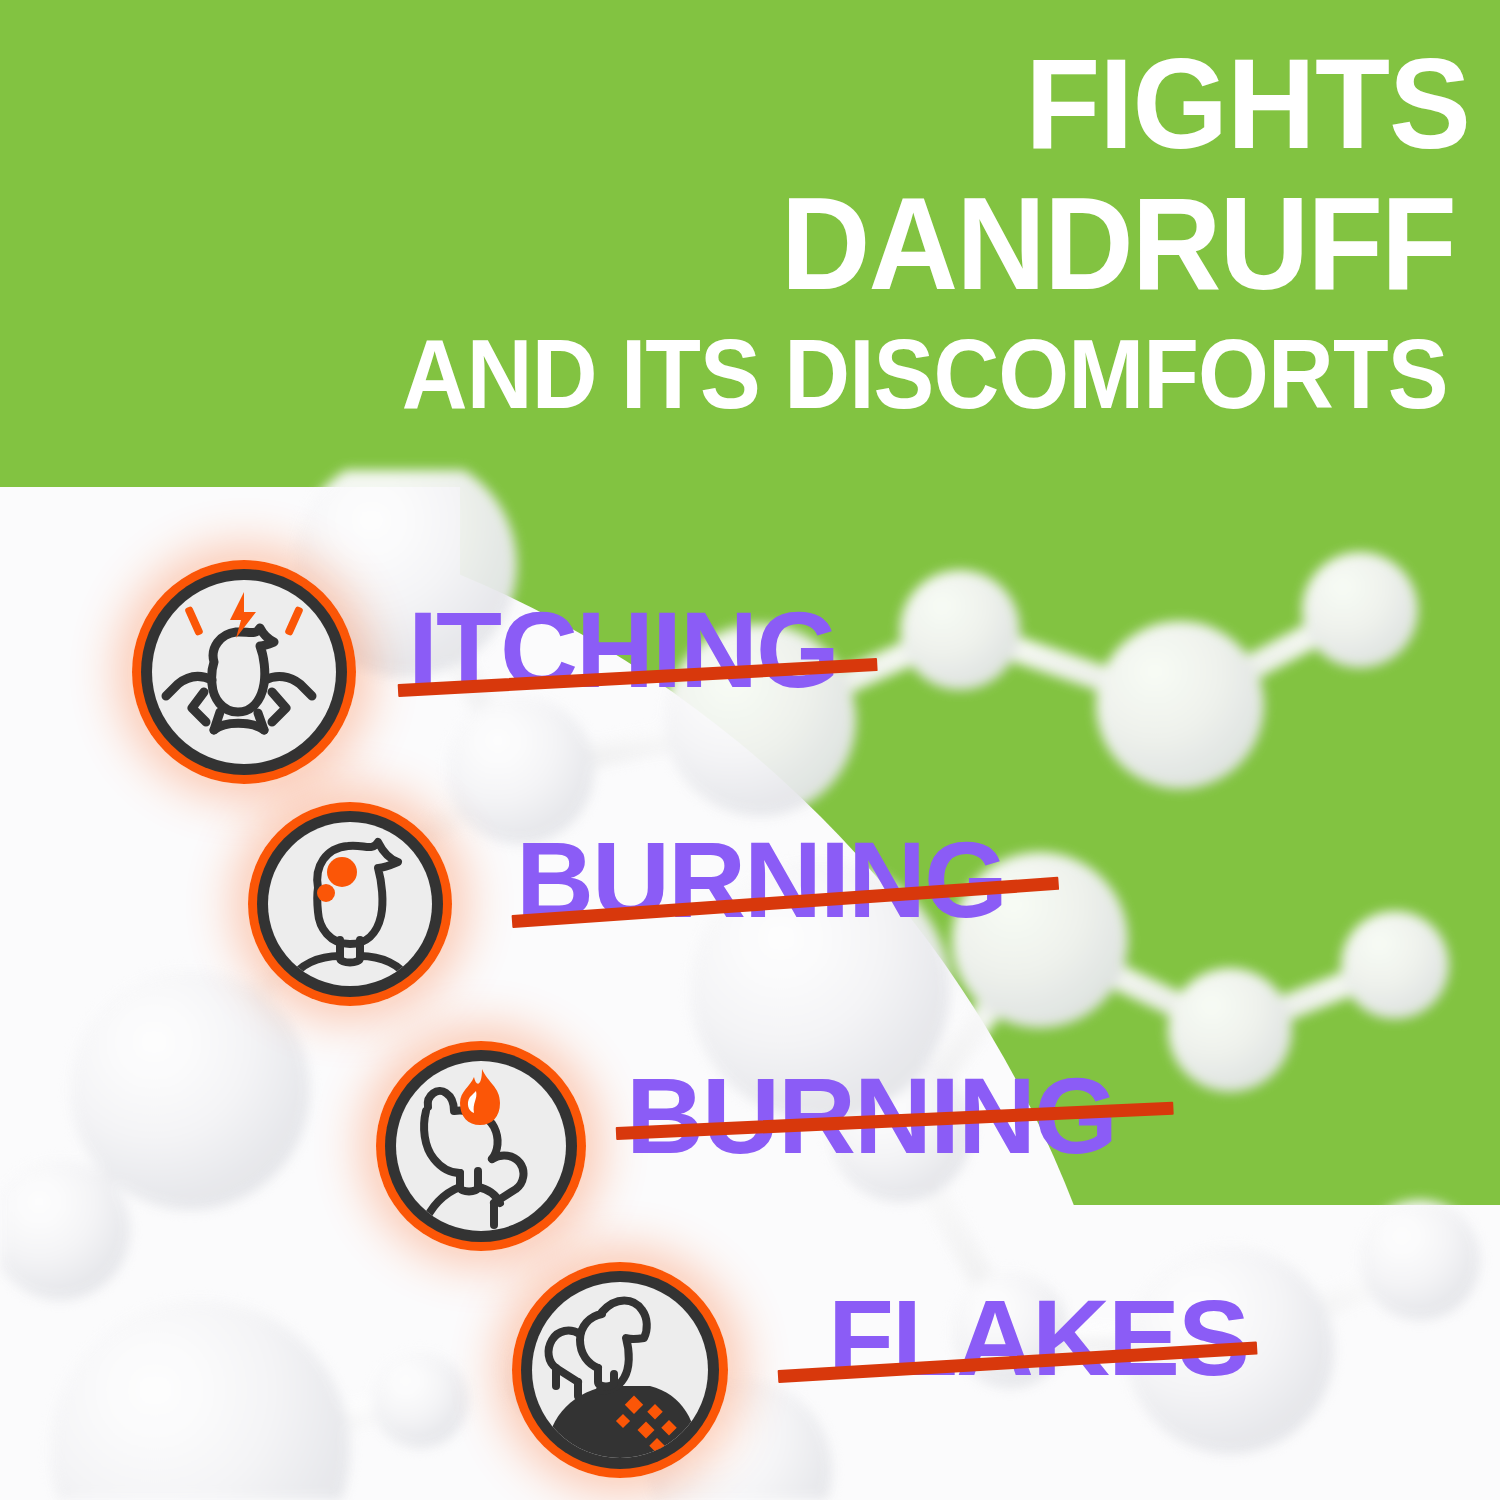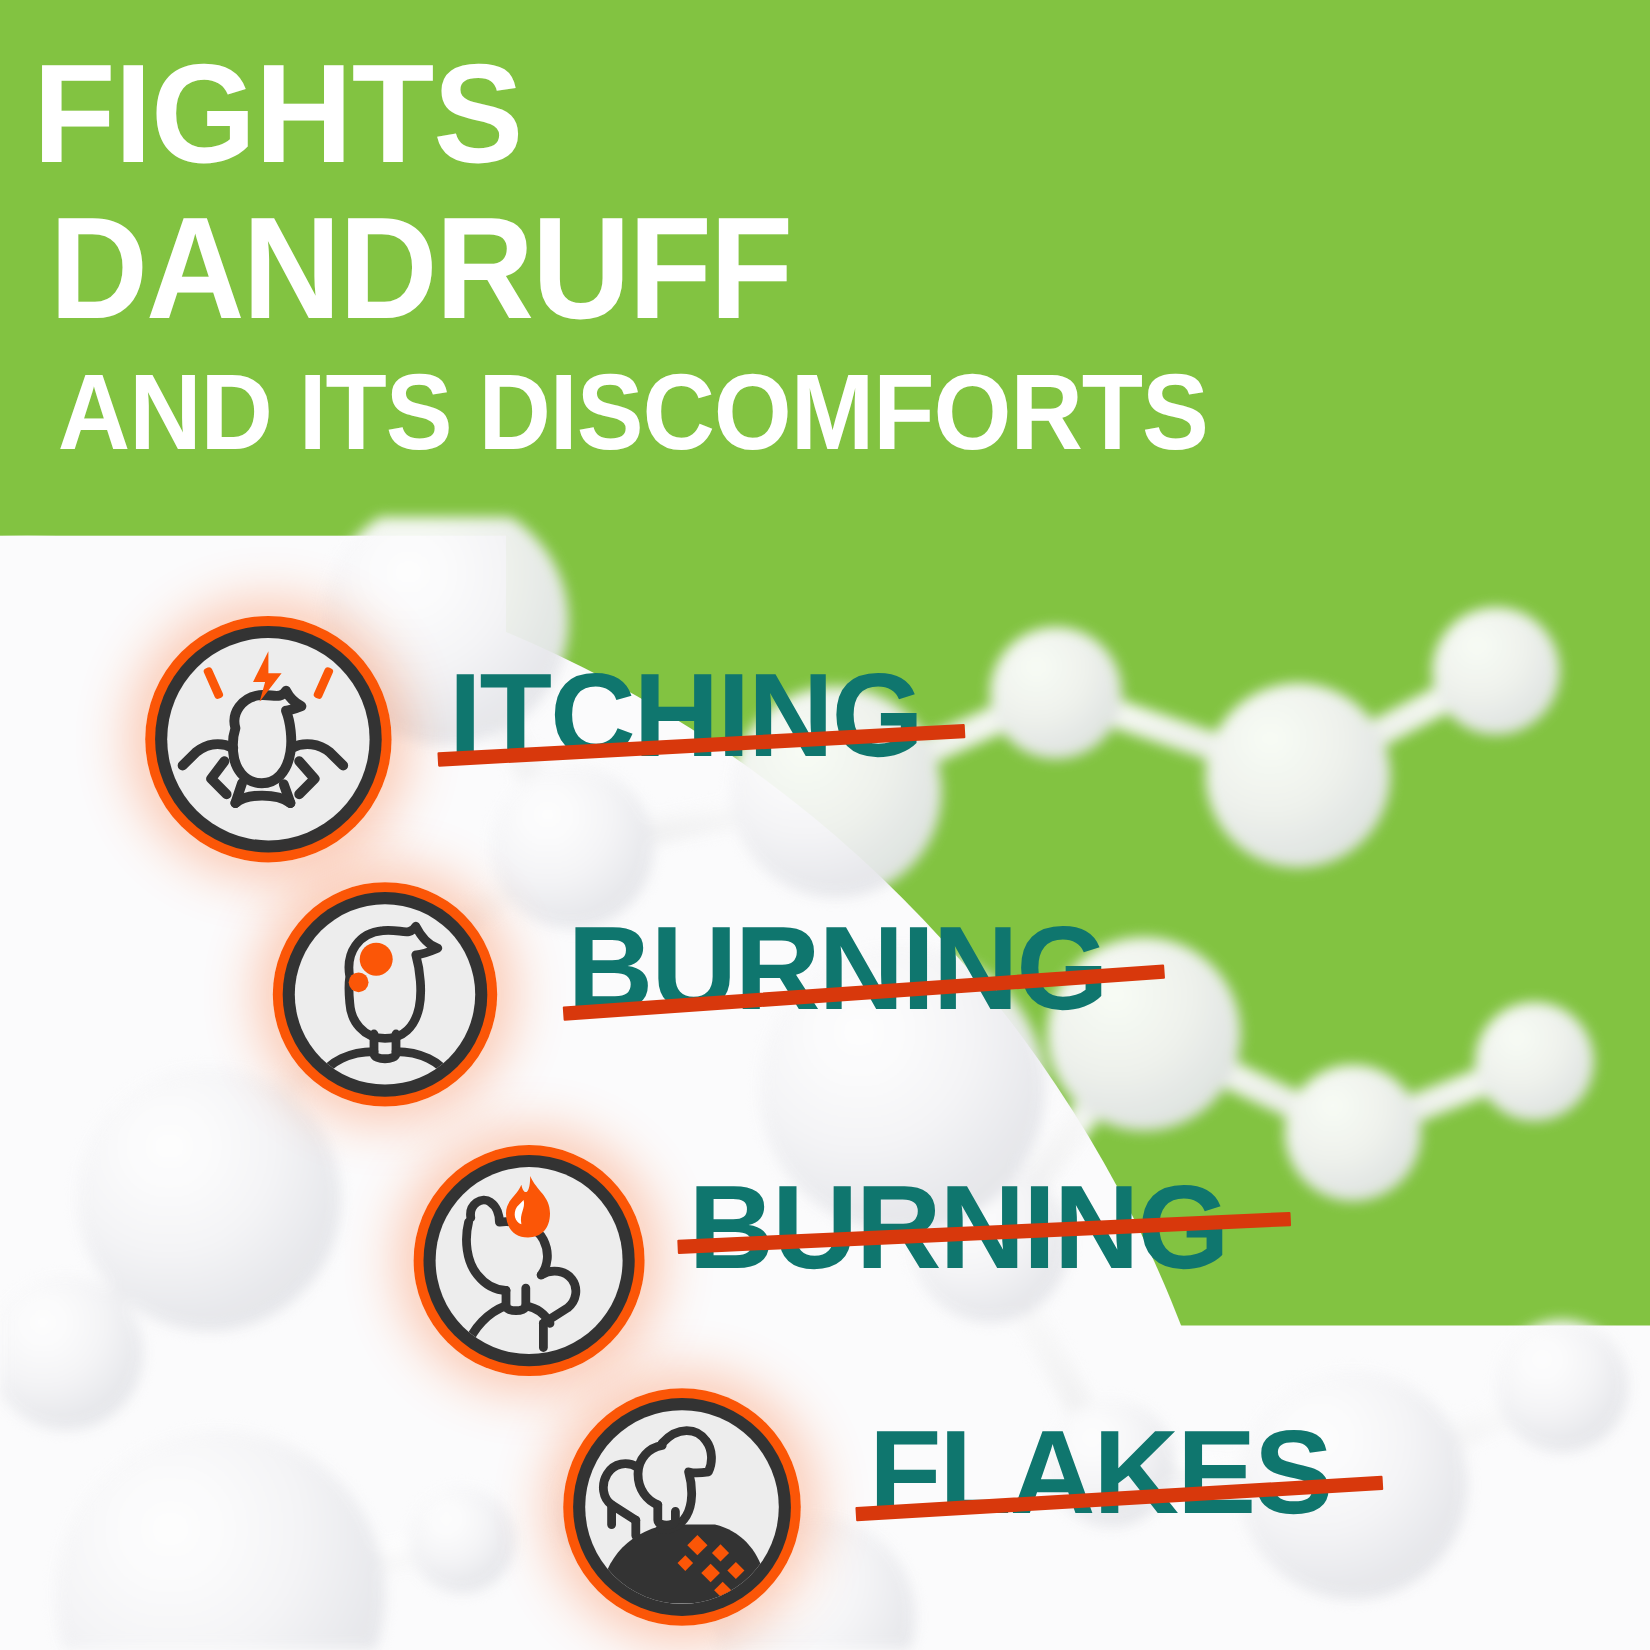--- a/index.html
+++ b/index.html
@@ -52,21 +52,21 @@
 
   
   .mol-clip{
     position:absolute;left:0;top:0;width:1500px;height:1500px;z-index:2;
     overflow:hidden;pointer-events:none;
   }
 
   
   .header{
     position:absolute;left:0;top:0;width:1500px;height:487px;
-    z-index:5;text-align:left;pointer-events:none;
+    z-index:5;text-align:right;pointer-events:none;
   }
   .t-line1{
     position:absolute;left:0;right:0;top:40px;
     font-size:128px;line-height:1.0;font-weight:bold;
     letter-spacing:-1px;
     color:#ffffff;
     font-family:"Liberation Sans","DejaVu Sans",sans-serif;
     transform:scaleX(.96);
   }
   .t-line2{
@@ -102,21 +102,21 @@
   }
   .disc{
     position:absolute;inset:20px;border-radius:50%;
     background:#ededed;overflow:hidden;
   }
   .disc svg{position:absolute;left:0;top:0;}
 
   .word{
     position:absolute;
     font-weight:bold;
-    color:#0f766e;
+    color:#8b5cf6;
     white-space:nowrap;
     line-height:1;
     letter-spacing:-2px;
   }
   .strike{
     position:absolute;
     height:13px;
     background:#d8380c;
     transform-origin:left center;
     border-radius:1px;
@@ -299,17 +299,17 @@
             <rect x="96" y="116" width="13" height="13" transform="rotate(45 102 122)"></rect>
             <rect x="118" y="124" width="11" height="11" transform="rotate(45 123 129)"></rect>
             <rect x="86" y="134" width="10" height="10" transform="rotate(45 91 139)"></rect>
             <rect x="108" y="142" width="12" height="12" transform="rotate(45 114 148)"></rect>
             <rect x="132" y="140" width="11" height="11" transform="rotate(45 137 145)"></rect>
             <rect x="120" y="158" width="11" height="11" transform="rotate(45 125 163)"></rect>
           </g>
         </svg>
       </div>
     </div>
-    <div class="word" style="left:790px;top:1284px;font-size:108px;">FLAKES</div>
+    <div class="word" style="left:828px;top:1284px;font-size:108px;">FLAKES</div>
     <div class="strike" style="left:778px;top:1370px;width:480px;transform:rotate(-3.4deg);"></div>
   </div>
 
 </div>
 
 </body></html>

